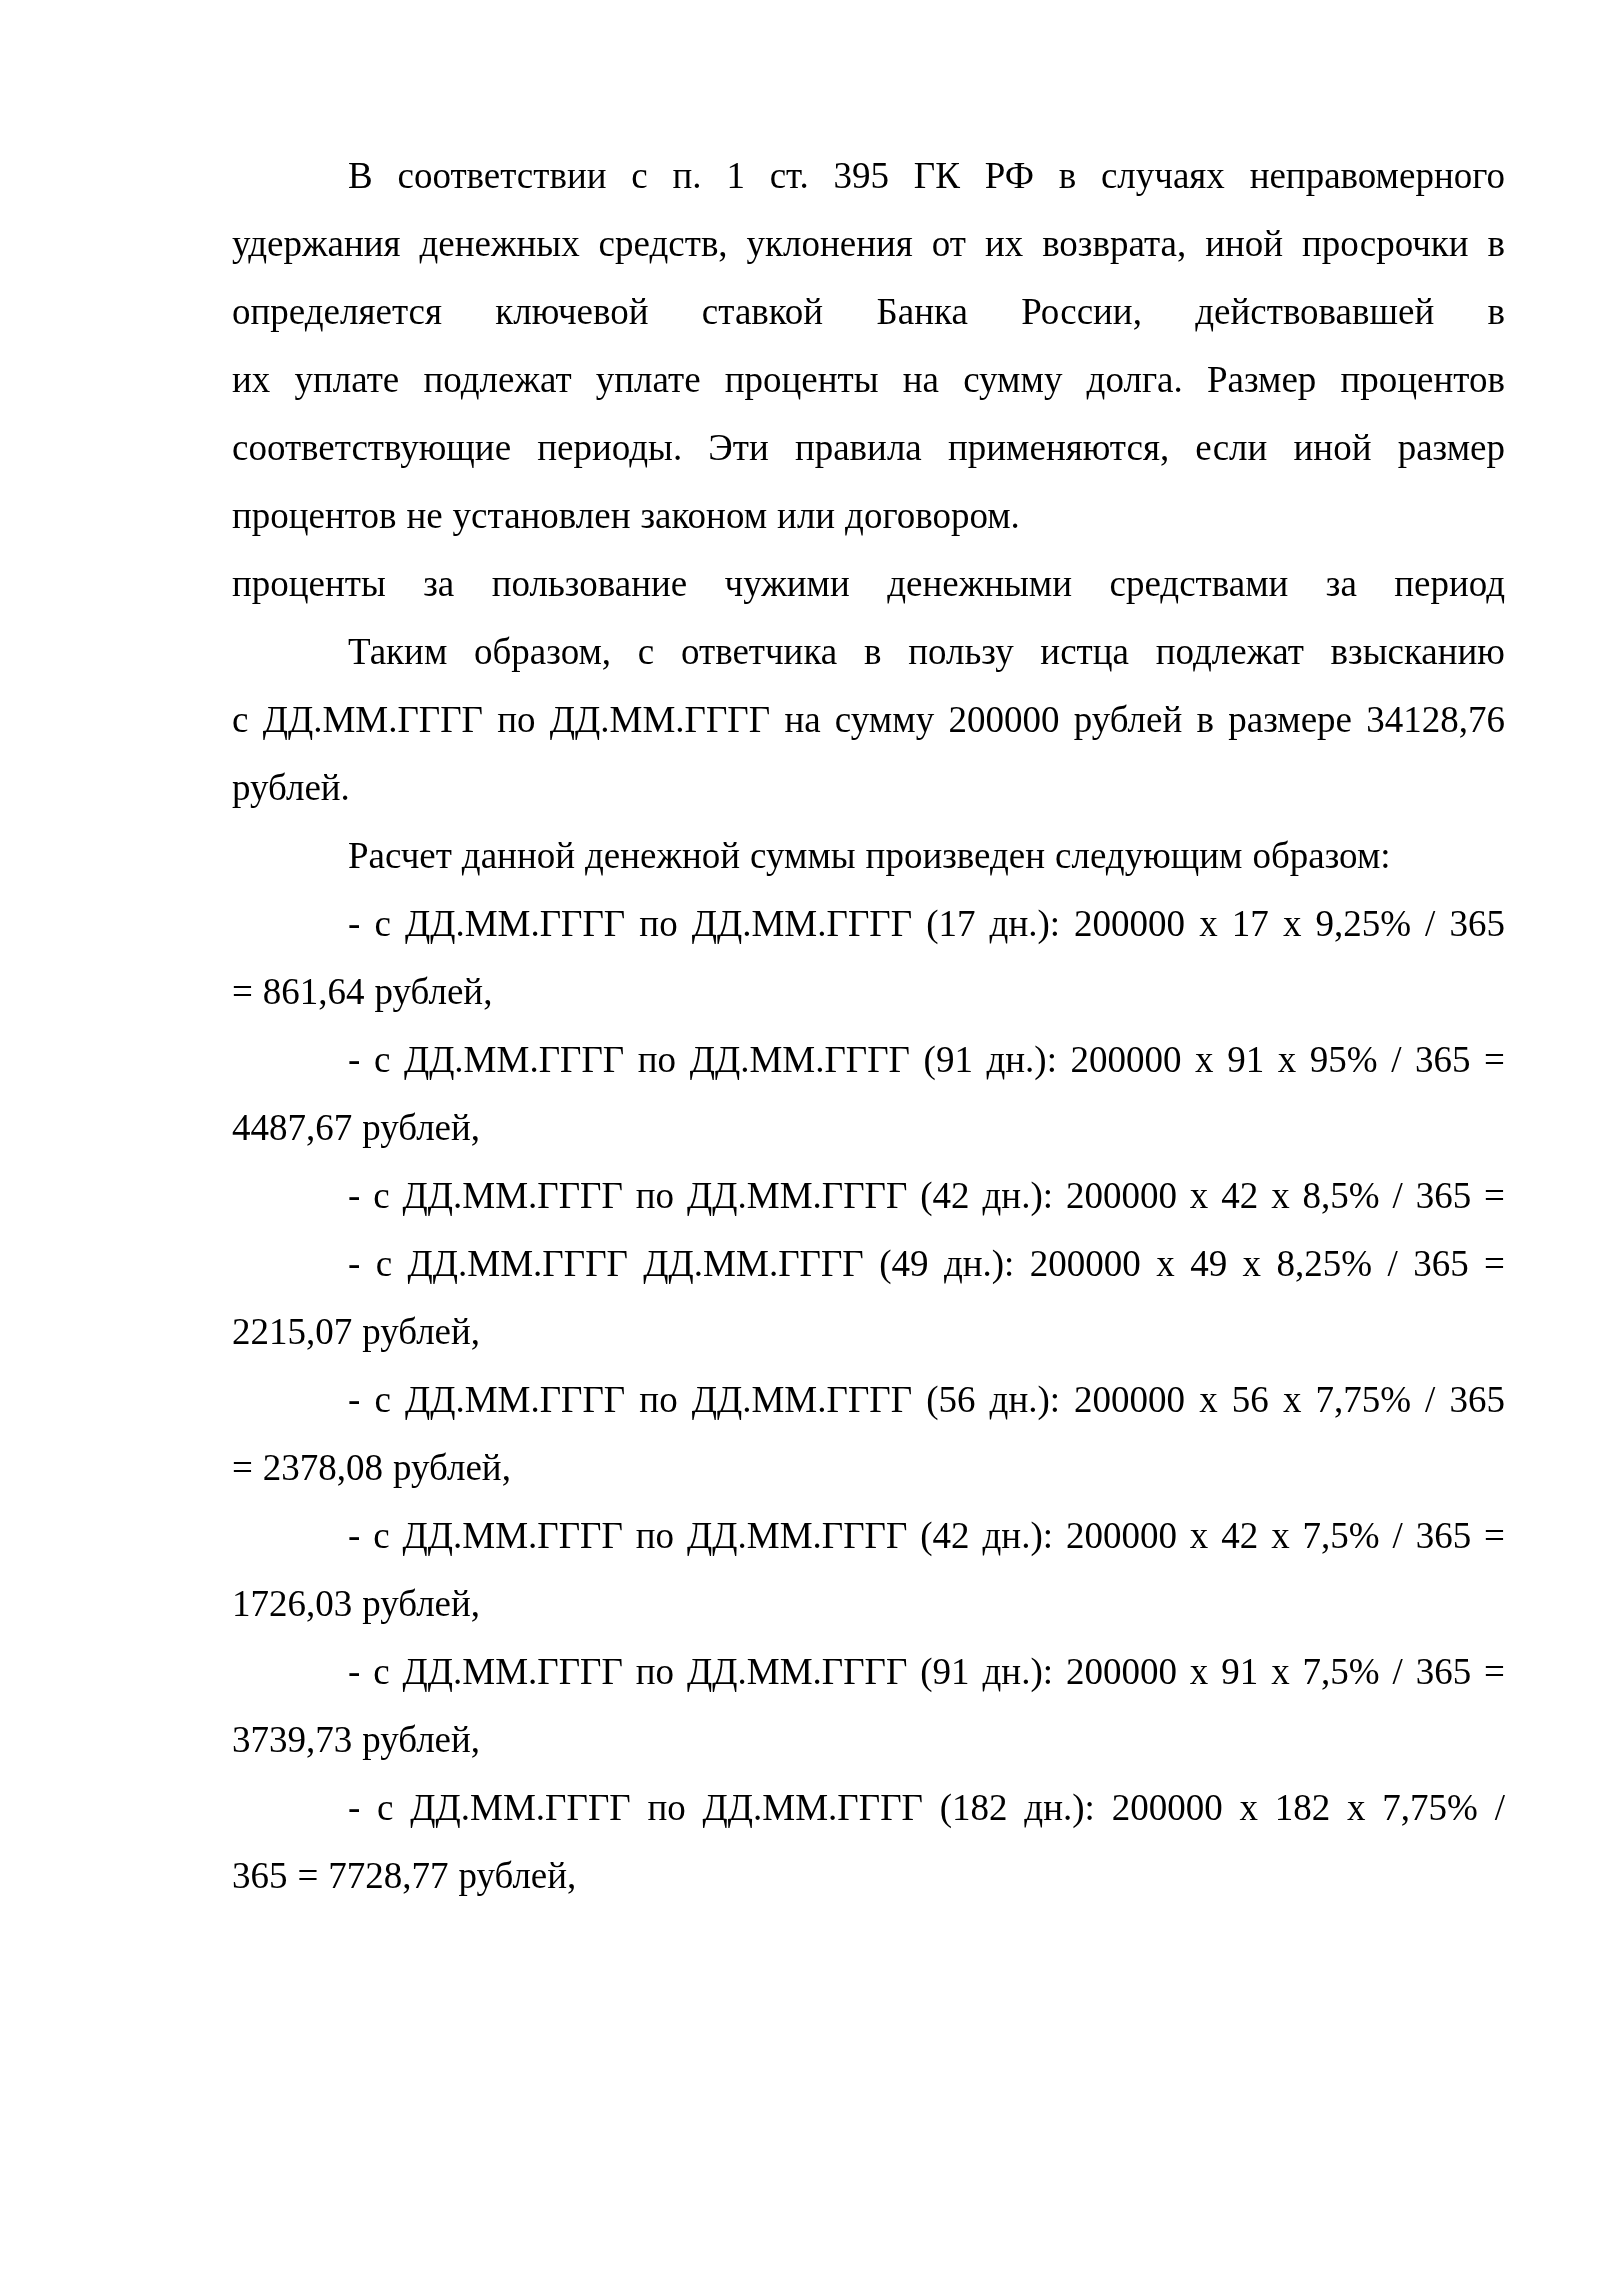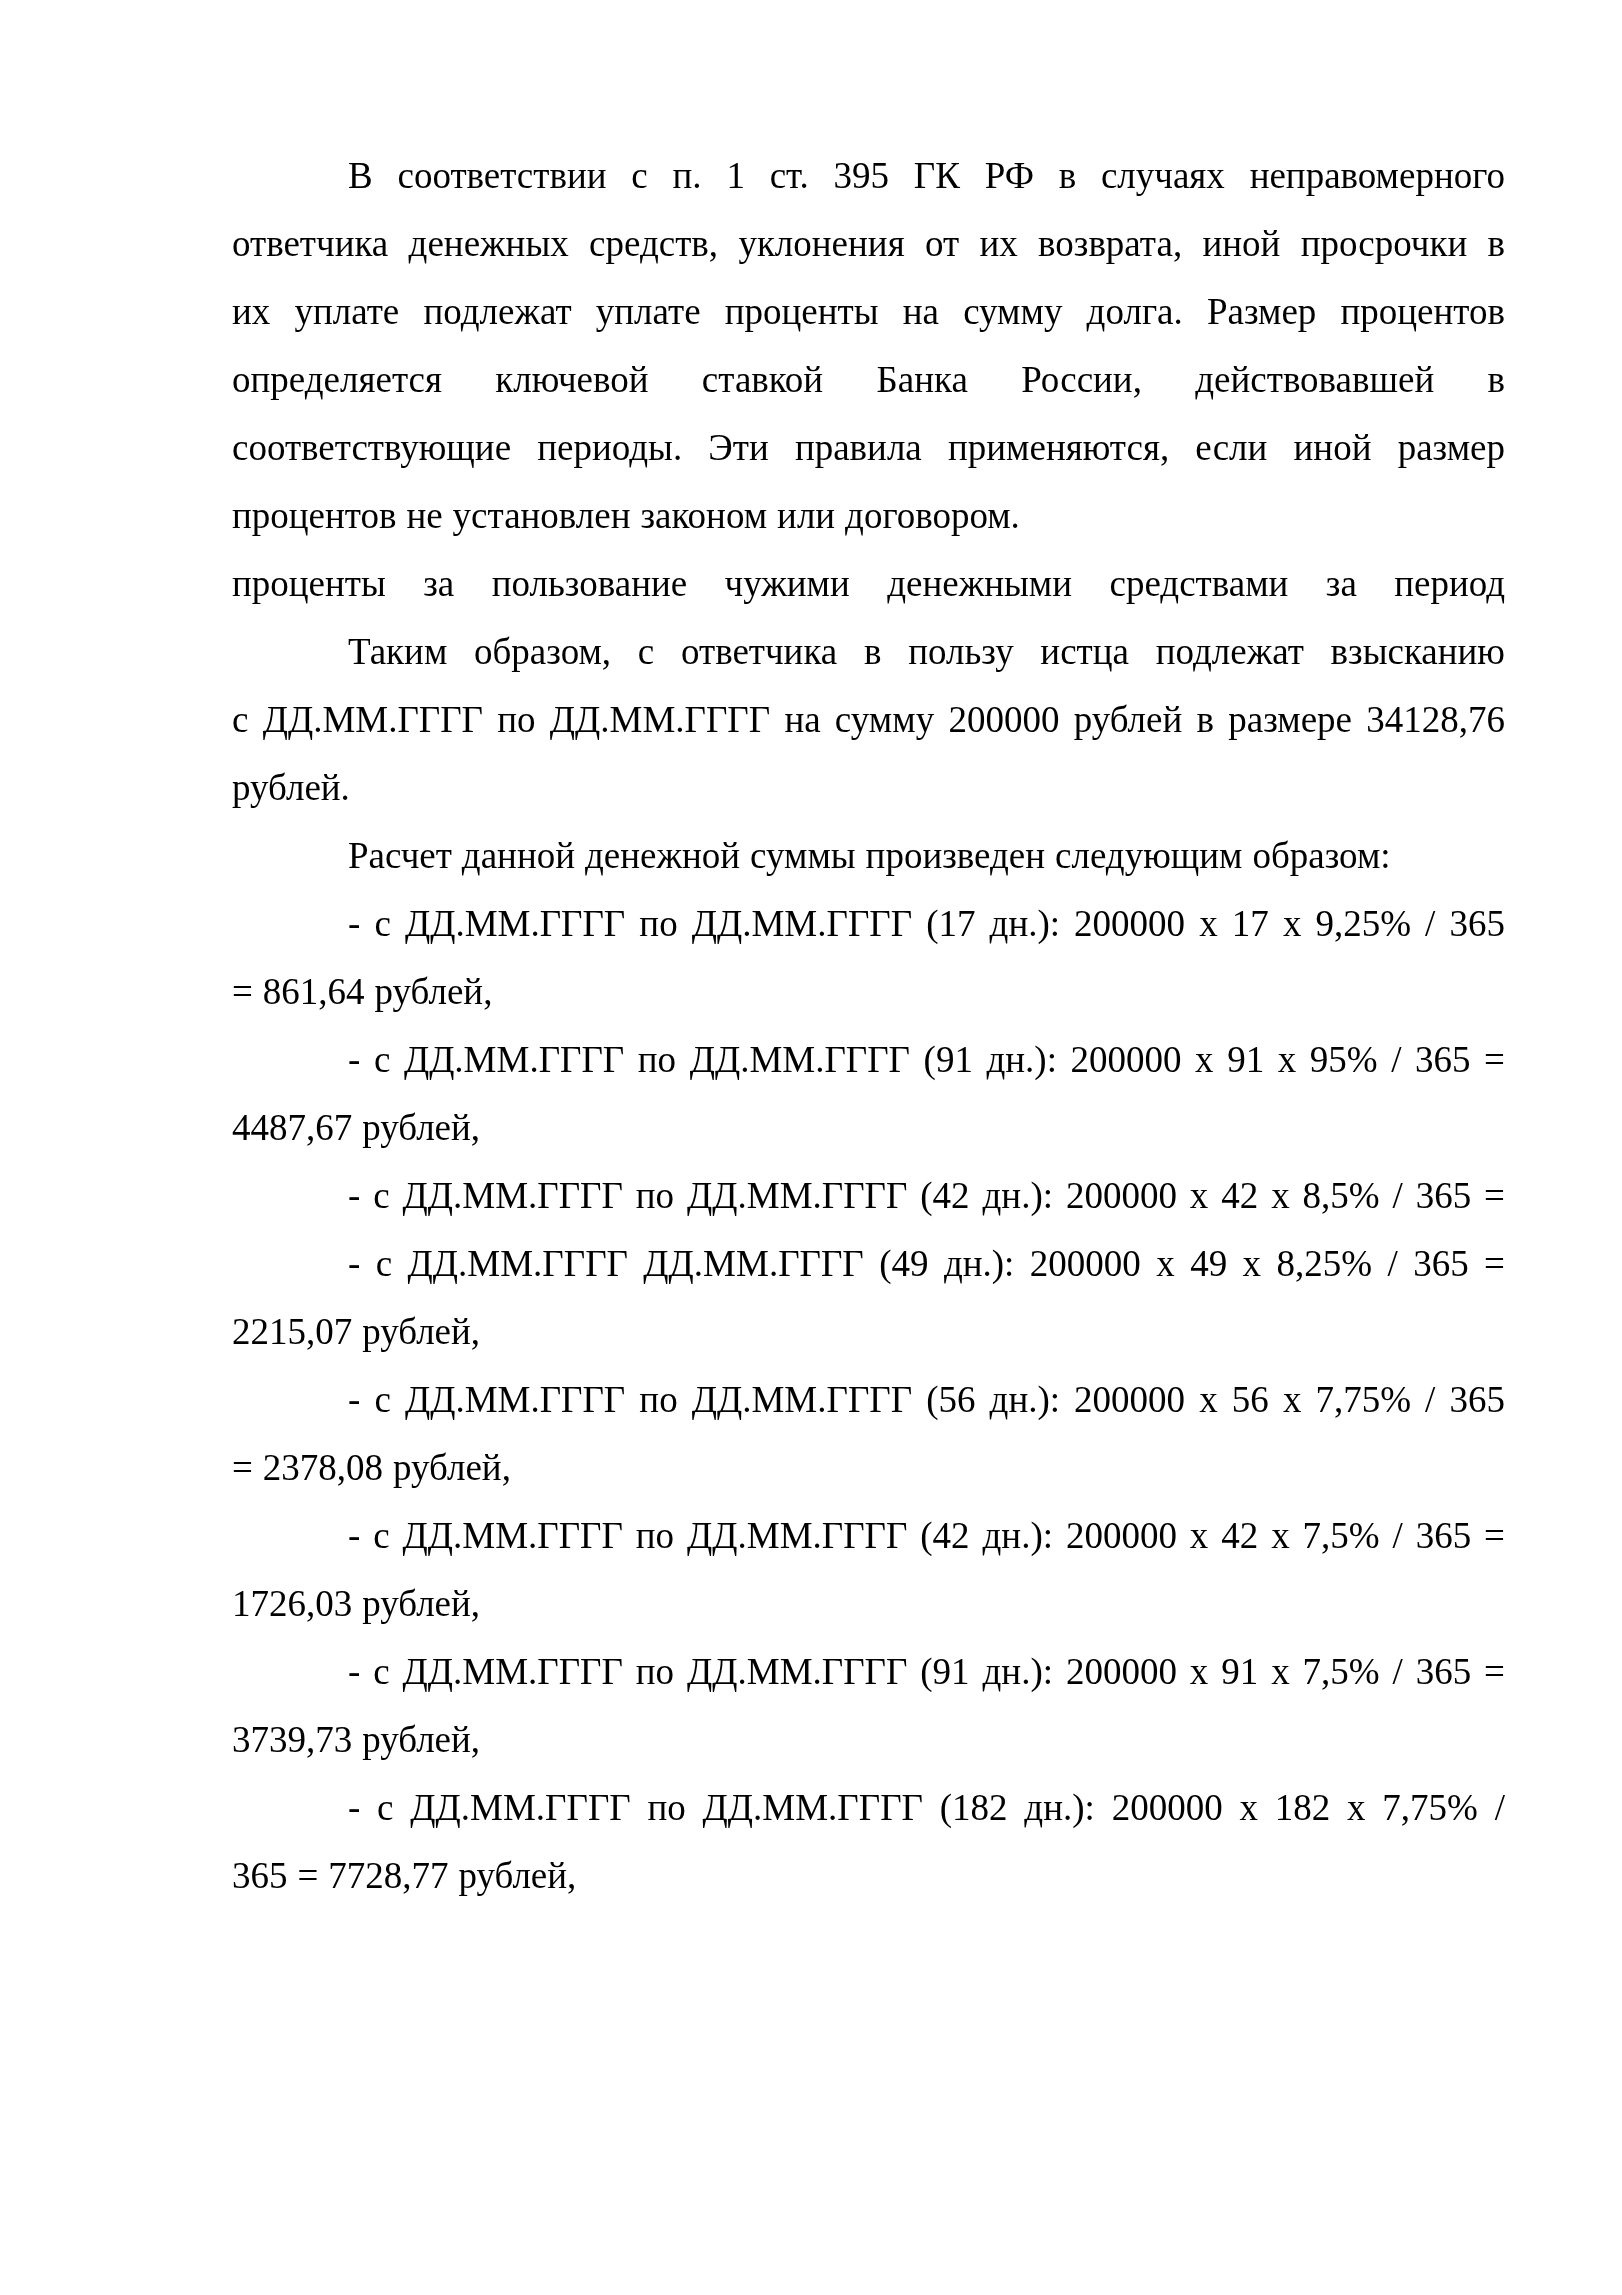--- a/index.html
+++ b/index.html
@@ -41,23 +41,23 @@
     text-indent: 116px;
   }
 </style>
 </head>
 <body>
 
 <div class="page">
   <div class="content" id="doc-body">
       <div class="paragraph">
         <div class="line indent">В соответствии с п. 1 ст. 395 ГК РФ в случаях неправомерного</div>
-        <div class="line">ответчика денежных средств, уклонения от их возврата, иной просрочки в</div>
+        <div class="line">удержания денежных средств, уклонения от их возврата, иной просрочки в</div>
+        <div class="line">определяется ключевой ставкой Банка России, действовавшей в</div>
         <div class="line">их уплате подлежат уплате проценты на сумму долга. Размер процентов</div>
-        <div class="line">определяется ключевой ставкой Банка России, действовавшей в</div>
         <div class="line">соответствующие периоды. Эти правила применяются, если иной размер</div>
         <div class="line last">процентов не установлен законом или договором.</div>
       </div>
       <div class="paragraph">
         <div class="line">проценты за пользование чужими денежными средствами за период</div>
         <div class="line indent">Таким образом, с ответчика в пользу истца подлежат взысканию</div>
         <div class="line">с ДД.ММ.ГГГГ по ДД.ММ.ГГГГ на сумму 200000 рублей в размере 34128,76</div>
         <div class="line last">рублей.</div>
       </div>
       <div class="paragraph">

